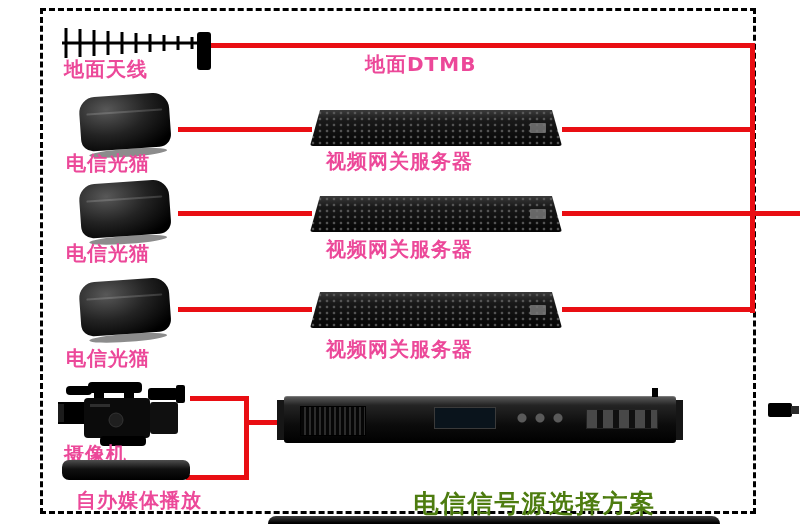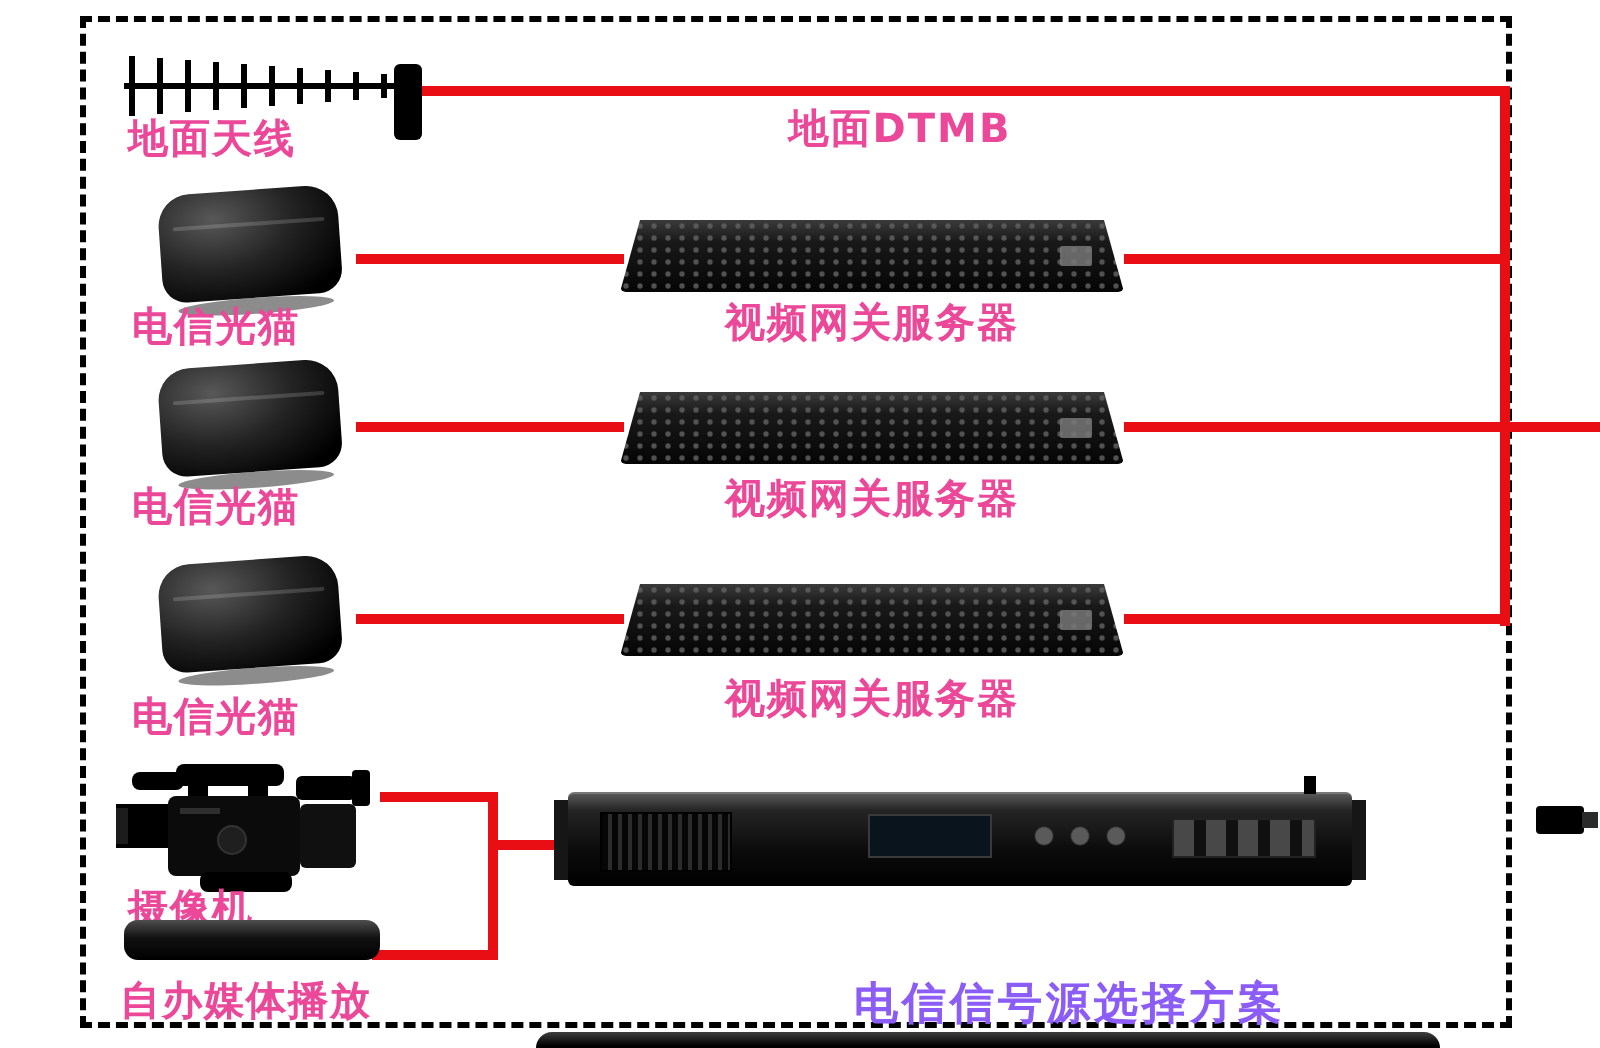--- a/index.html
+++ b/index.html
@@ -7,23 +7,23 @@
     position:relative;width:800px;height:524px;background:#ffffff;overflow:hidden;
     font-family:"DejaVu Sans", sans-serif;
   }
   .dashed{
     position:absolute;left:40px;top:8px;width:716px;height:506px;
     border:3px dashed #000;box-sizing:border-box;
   }
   .lbl{
     position:absolute;font-weight:bold;font-size:20px;color:#ec4899;letter-spacing:1px;white-space:nowrap;
   }
-  .lbl.center{text-align:center;}
+  .lbl.center{}
   .title{
-    position:absolute;font-weight:bold;font-size:22px;color:#8b5cf6;letter-spacing:2px;text-align:center;
+    position:absolute;font-weight:bold;font-size:25px;color:#4d7c0f;letter-spacing:2px;text-align:center;
   }
   .hline{position:absolute;height:5px;background:#e90e13;}
   .vline{position:absolute;width:5px;background:#e90e13;}
 
   
   .server{
     position:absolute;width:252px;height:36px;border-radius:3px;
     background:
       radial-gradient(circle at 3px 3px, rgba(95,95,95,.85) 1px, transparent 1.7px) 0 0/7px 6px,
       linear-gradient(180deg,#3a3a3a 0%, #191919 30%, #050505 100%);
@@ -156,20 +156,20 @@
     <div class="enc-ear enc-ear-l"></div>
     <div class="enc-ear enc-ear-r"></div>
     <div class="enc-vent"></div>
     <div class="enc-screen"></div>
     <div class="enc-btns"></div>
     <div class="enc-ports"></div>
     <div class="enc-stub"></div>
   </div>
 
   <div class="mediabar"></div>
-  <div class="lbl" style="left:60px;top:487px">自办媒体播放</div>
+  <div class="lbl" style="left:76px;top:487px">自办媒体播放</div>
 
   <div class="title" style="left:390px;top:487px;width:290px">电信信号源选择方案</div>
   <div class="bottombar"></div>
   <div class="plug"></div>
   <div class="plug-tip"></div>
 
 </div>
 
 </body></html>

